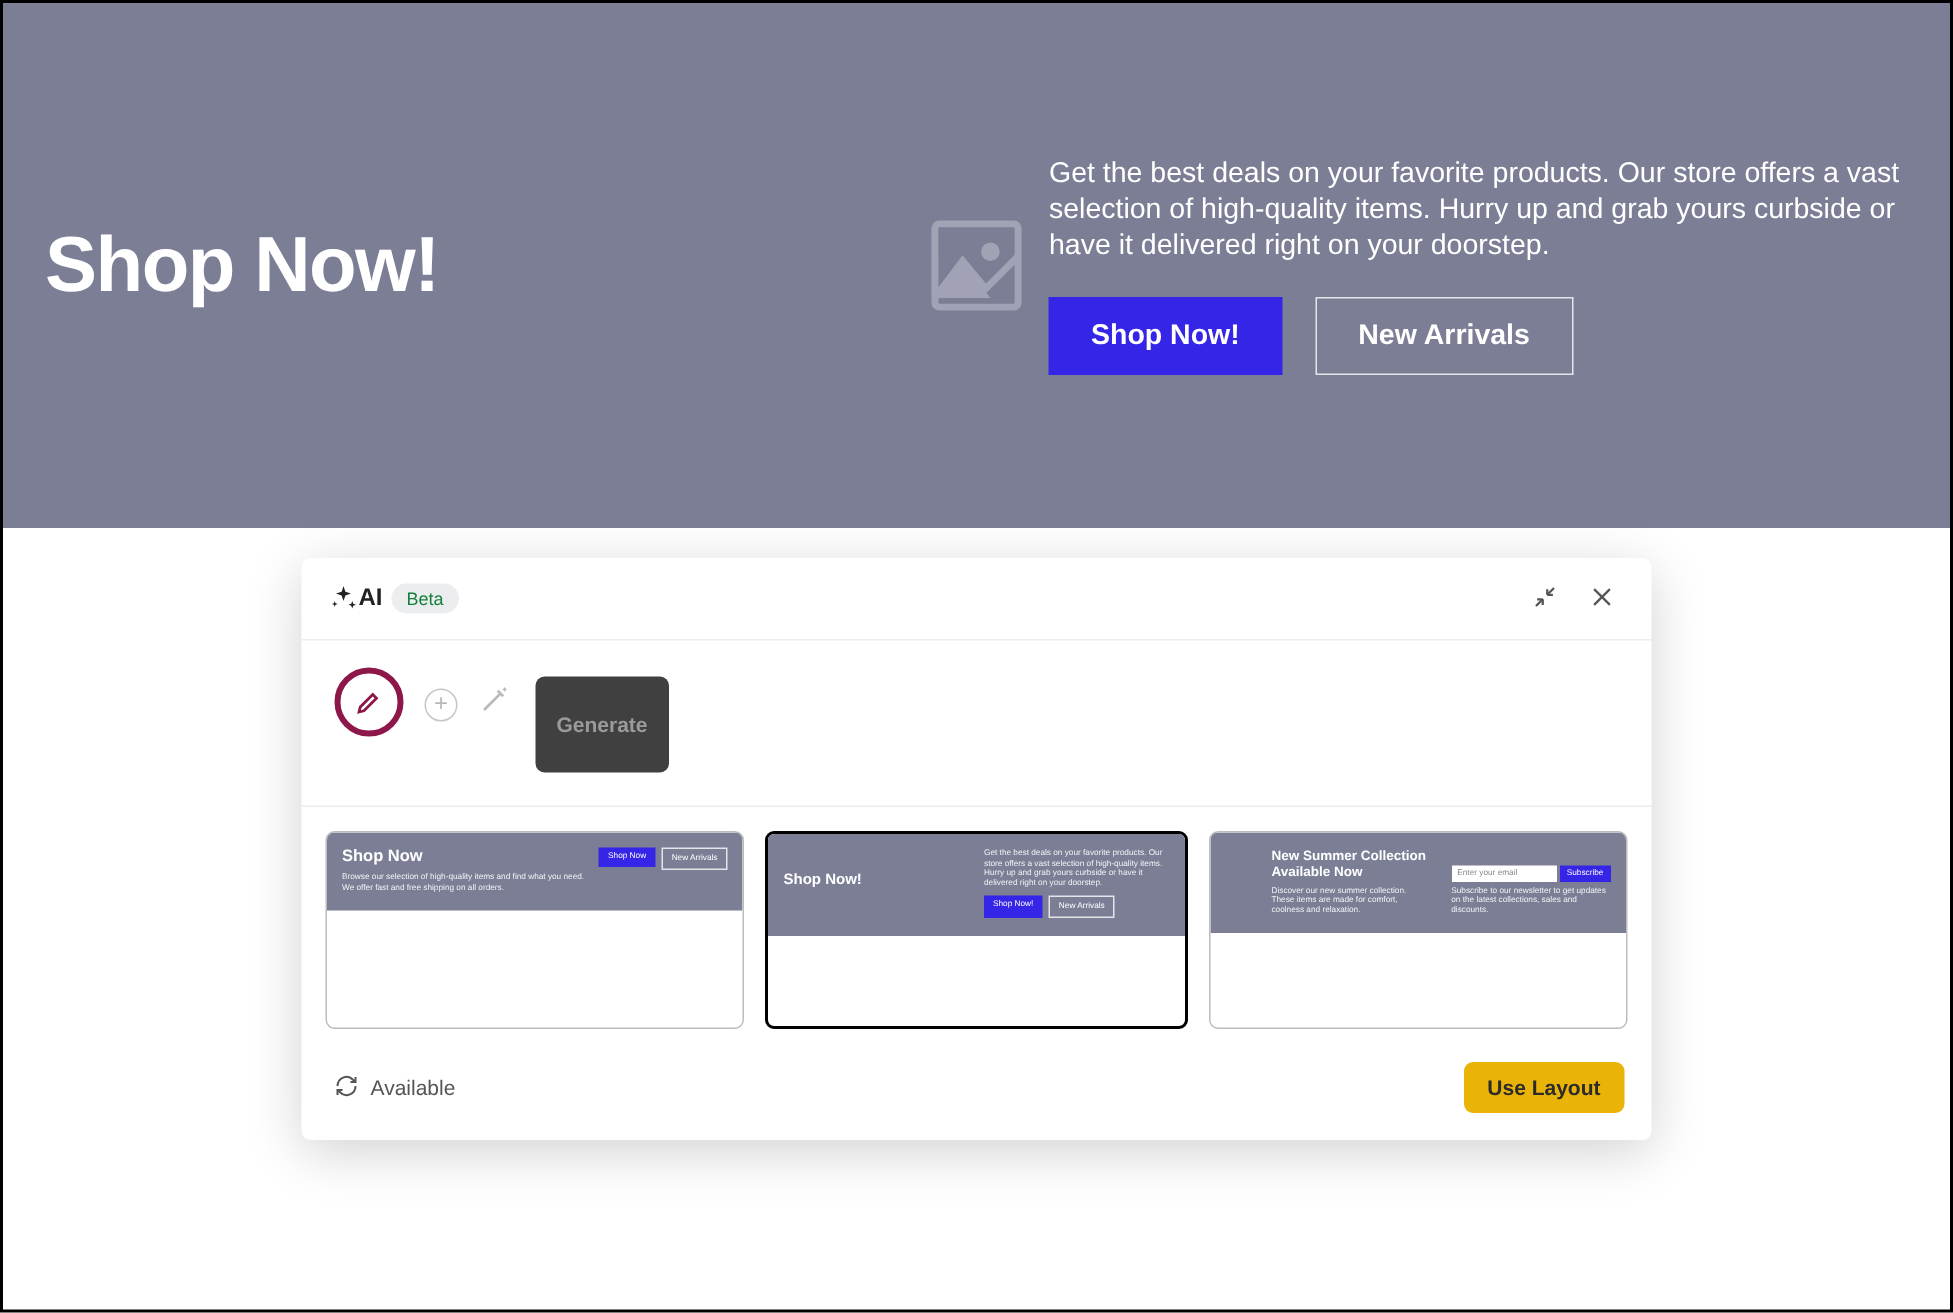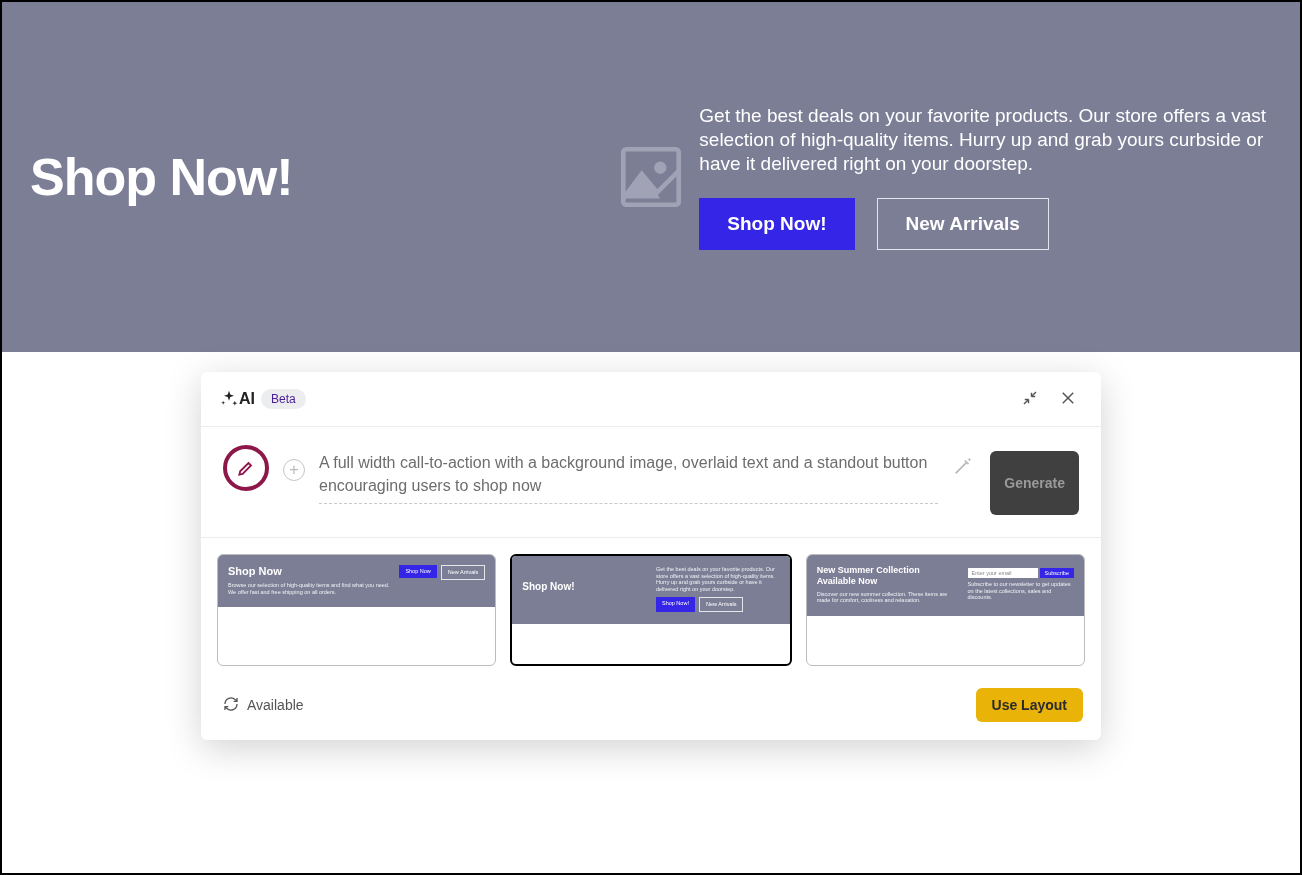--- a/index.html
+++ b/index.html
@@ -109,21 +109,21 @@
     width: 20px; height: 20px;
     display: inline-flex; align-items:center; justify-content:center;
   }
   .ai-text {
     font-size: 16px;
     font-weight: 600;
     color: #222;
   }
   .beta-badge {
     background: #ecedef;
-    color: #4c1d95;
+    color: #15803d;
     font-size: 12px;
     font-weight: 500;
     padding: 3px 10px;
     border-radius: 12px;
     margin-left: 6px;
   }
   .panel-header-spacer { flex: 1; }
   .header-icon-btn {
     width: 30px; height: 30px;
     display:flex; align-items:center; justify-content:center;
@@ -193,21 +193,21 @@
   }
 
   
   .layouts-row {
     display:flex;
     gap:14px;
     padding:16px 16px 10px 16px;
   }
   .layout-card {
     flex:1;
-    height:112px;
+    height:132px;
     border:1.5px solid #bcbcbc;
     border-radius:6px;
     overflow:hidden;
     cursor:pointer;
     background:#fff;
     display:flex;
     flex-direction:column;
   }
   .layout-card.selected {
     border:2px solid #000;
@@ -225,21 +225,21 @@
   .layout1 .lh-btns{ display:flex; gap:4px; align-items:flex-start; }
   .mini-btn-blue{ background:#3525e6; color:#fff; font-size:5.5px; padding:3px 6px; }
   .mini-btn-outline{ border:0.5px solid rgba(255,255,255,.8); font-size:5.5px; padding:3px 6px; }
 
   .layout2 { }
   .layout2 .lh-row{ display:flex; gap:10px; }
   .layout2 .lh-left{ flex:1; display:flex; align-items:center; }
   .layout2 .lh-right{ flex:1; }
   .layout2 .lh-btns{ display:flex; gap:4px; margin-top:5px; }
 
-  .layout3 .lh-row{ display:flex; gap:16px; align-items:center; }
+  .layout3 .lh-row{ display:flex; gap:16px; align-items:flex-end;margin-left:31px; }
   .layout3 .lh-left{ flex:1.3; }
   .layout3 .lh-right{ flex:1; }
   .mini-input{ background:#fff; color:#888; font-size:5.5px; padding:2px 4px; display:inline-block; width:70px; }
   .mini-sub{ background:#3525e6; color:#fff; font-size:5.5px; padding:2px 5px; display:inline-block; }
 
   
   .panel-footer {
     display:flex;
     align-items:center;
     padding:12px 18px 18px 22px;
@@ -331,23 +331,20 @@
 
   <div class="panel-prompt">
     <div class="pencil-circle">
       <svg viewBox="0 0 24 24" width="20" height="20" fill="none" stroke="currentColor" stroke-width="2.2">
         <path d="M4 20l4-1 10-10-3-3L5 16l-1 4z"></path>
       </svg>
     </div>
     <div class="add-circle">
       <span>+</span>
     </div>
-    <div class="prompt-text-wrap">
-      <div class="prompt-text">A full width call-to-action with a background image, overlaid text and a standout button encouraging users to shop now</div>
-    </div>
     <span class="wand-icon">
       <svg viewBox="0 0 24 24" width="22" height="22" fill="none" stroke="currentColor" stroke-width="1.8">
         <path d="M4 20 L16 8"></path>
           <path d="M14 6 L18 10"></path>
         <path d="M19 3l.6 1.4L21 5l-1.4.6L19 7l-.6-1.4L17 5l1.4-.6L19 3z" fill="currentColor" stroke="none"></path>
       </svg>
     </span>
     <button class="generate-btn">Generate</button>
   </div>
 

